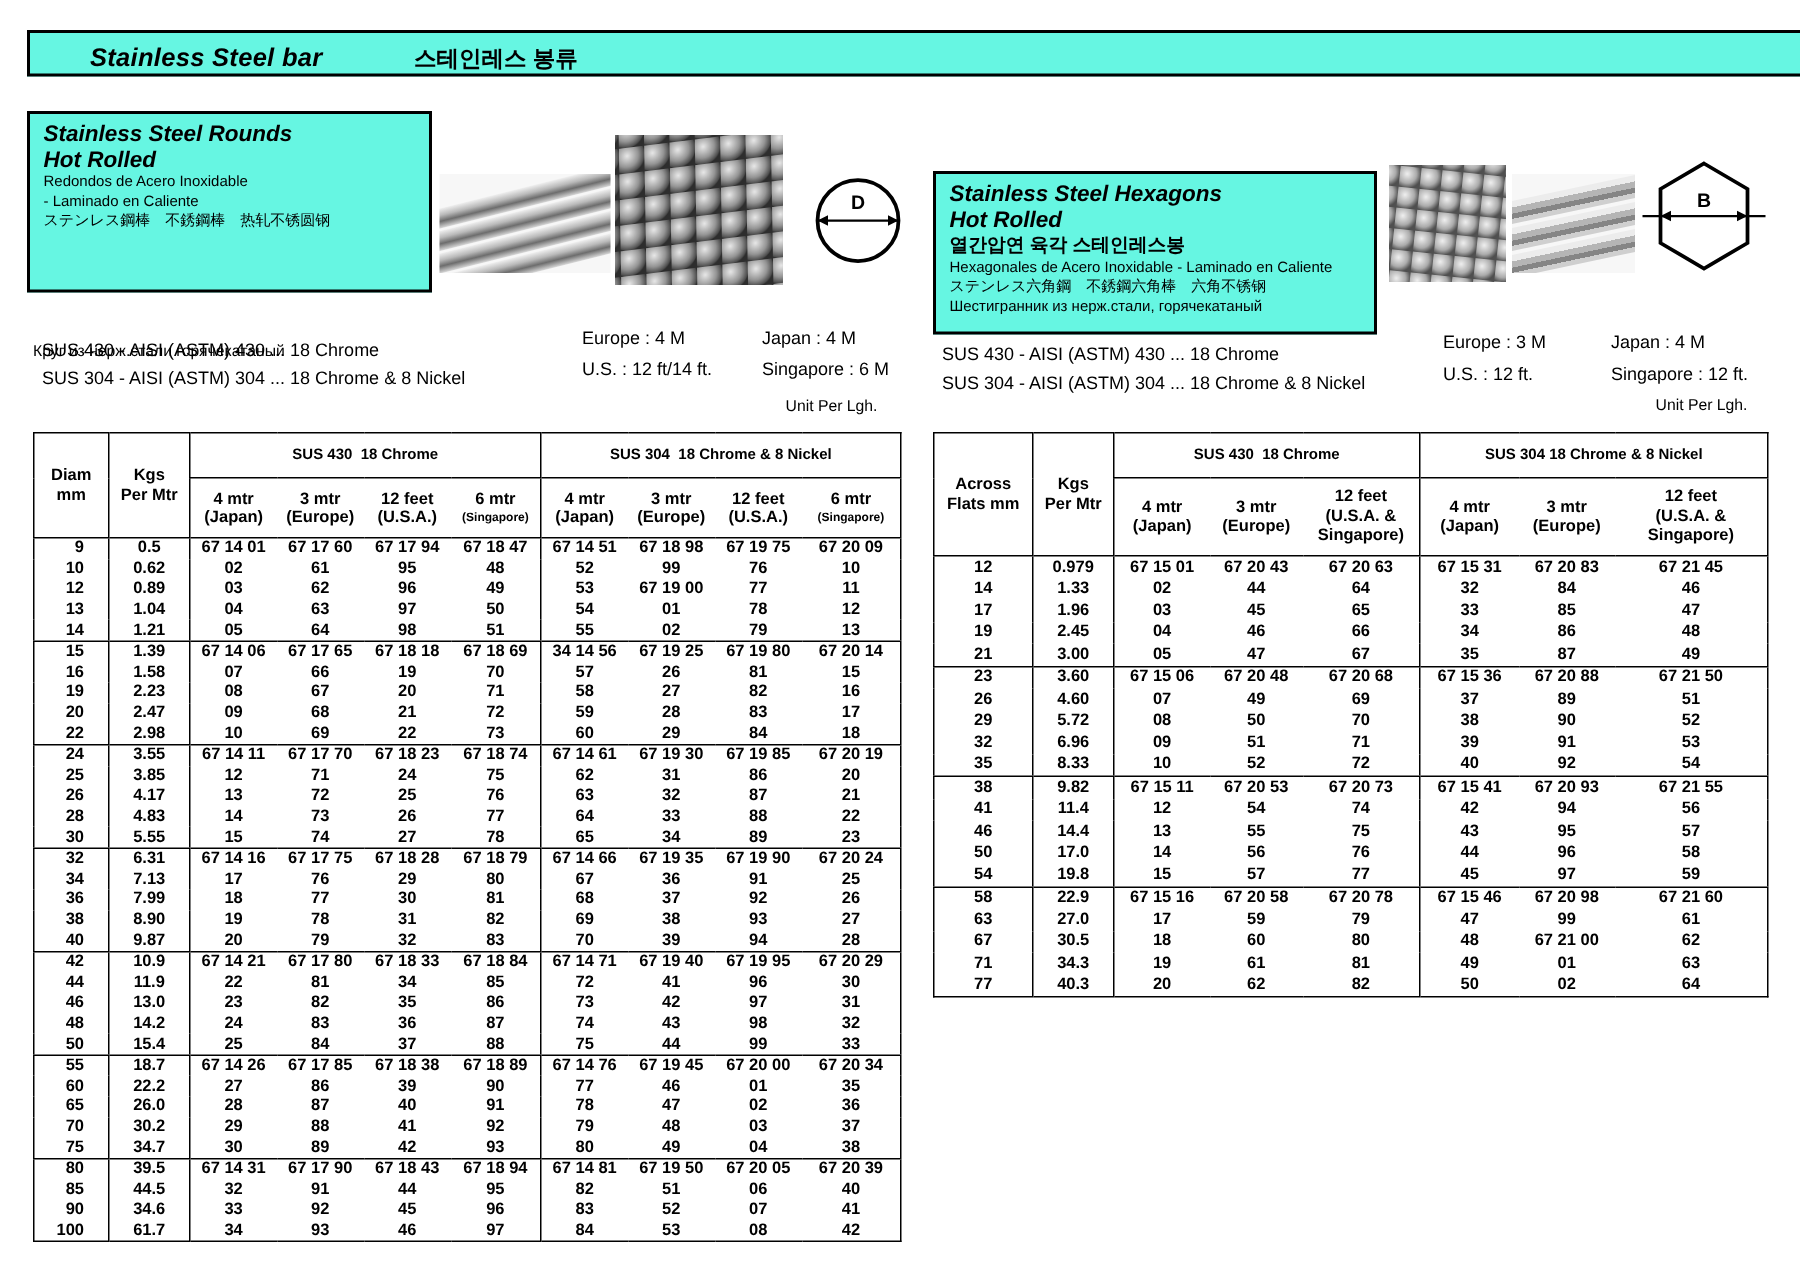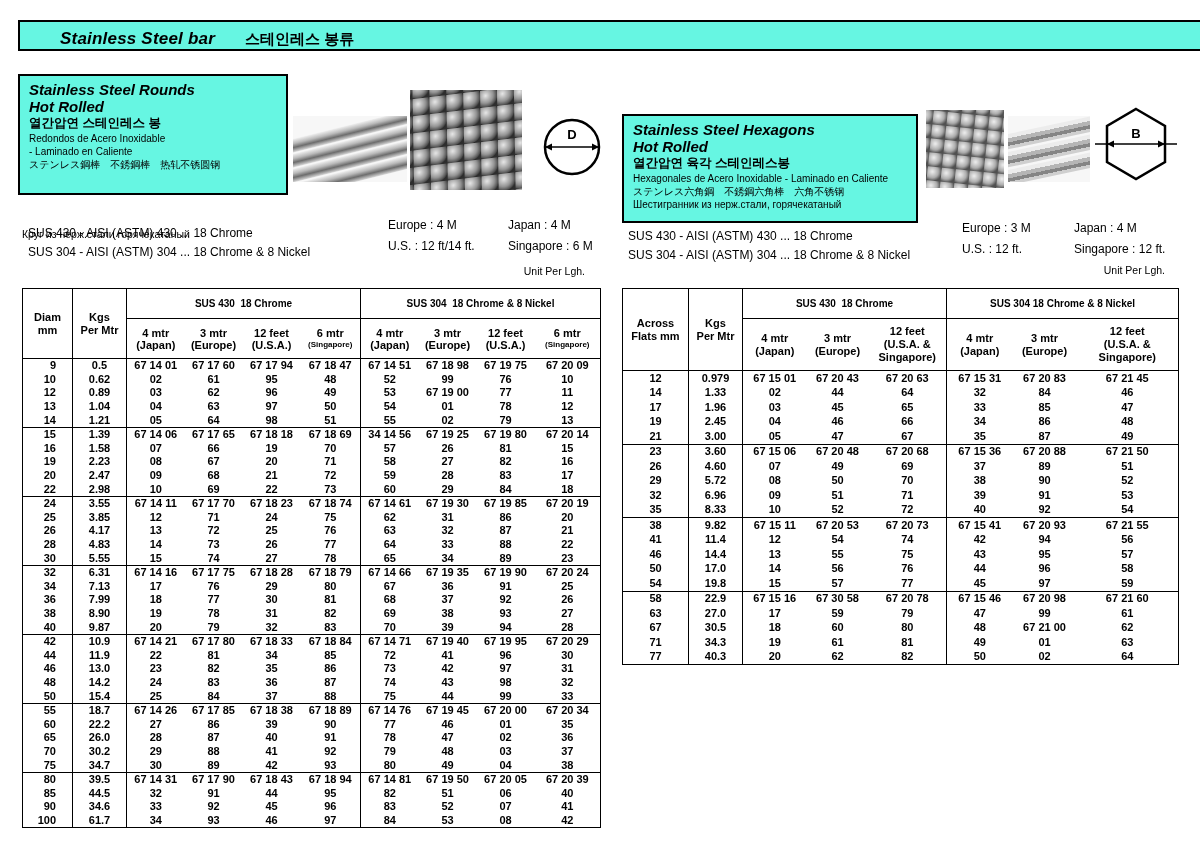--- a/index.html
+++ b/index.html
@@ -4,21 +4,21 @@
 <style>
   html,body{margin:0;padding:0;background:#e8e8e8;}
   .page{position:relative;width:1200px;height:857px;background:#ffffff;overflow:hidden;
         font-family:"Liberation Sans","DejaVu Sans",sans-serif;color:#000;}
 
   
   .banner{position:absolute;left:18px;top:20px;width:1144px;height:27px;
           background:var(--cyan);border:2.5px solid #000;
           display:flex;align-items:flex-end;padding-left:40px;gap:30px;}
   .b-en{font-size:17px;font-weight:700;font-style:italic;letter-spacing:.2px;}
-  .b-kr{font-size:15px;font-weight:700;}
+  .b-kr{font-size:15px;font-weight:700;margin-left:31px;}
 
   
   .infobox{position:absolute;background:var(--cyan);border:2.5px solid #000;padding:5px 9px 0 9px;}
   .box-rounds{left:18px;top:74px;width:248px;height:112px;}
   .box-hex{left:622px;top:78px;width:274px;height:100px;margin-top:36px;}
   .ib-title{font-size:15px;font-weight:700;font-style:italic;line-height:17px;}
   .ib-kr{font-size:12.5px;font-weight:700;line-height:17px;}
   .ib-sm{font-size:10px;line-height:13px;}
   .ru-caption{position:absolute;font-size:10.5px;}
   .ru-rounds{left:22px;top:196px;margin-top:32px;}
@@ -85,21 +85,20 @@
 <div class="page">
 
   <div class="banner">
     <span class="b-en">Stainless Steel bar</span>
     <span class="b-kr">스테인레스 봉류</span>
   </div>
 
   <div class="infobox box-rounds">
     <div class="ib-title">Stainless Steel Rounds</div>
     <div class="ib-title">Hot Rolled</div>
-    <div class="ib-kr">열간압연 스테인레스 봉</div>
     <div class="ib-sm">Redondos de Acero Inoxidable</div>
     <div class="ib-sm">- Laminado en Caliente</div>
     <div class="ib-sm">ステンレス鋼棒　不銹鋼棒　热轧不锈圆钢</div>
   </div>
   <div class="ru-caption ru-rounds">Круг из нерж.стали горячекатаный</div>
 
   <div class="photo ph-round-bars">
     <div class="rbar rb1"></div>
     <div class="rbar rb2"></div>
     <div class="rbar rb3"></div>
@@ -841,21 +840,21 @@
           <td>57</td>
           <td>77</td>
           <td class="bl">45</td>
           <td>97</td>
           <td>59</td>
         </tr>
         <tr>
           <td class="size">58</td>
           <td class="kgs bl">22.9</td>
           <td class="bl">67 15 16</td>
-          <td>67 30 58</td>
+          <td>67 20 58</td>
           <td>67 20 78</td>
           <td class="bl">67 15 46</td>
           <td>67 20 98</td>
           <td>67 21 60</td>
         </tr>
         <tr>
           <td class="size">63</td>
           <td class="kgs bl">27.0</td>
           <td class="bl">17</td>
           <td>59</td>

